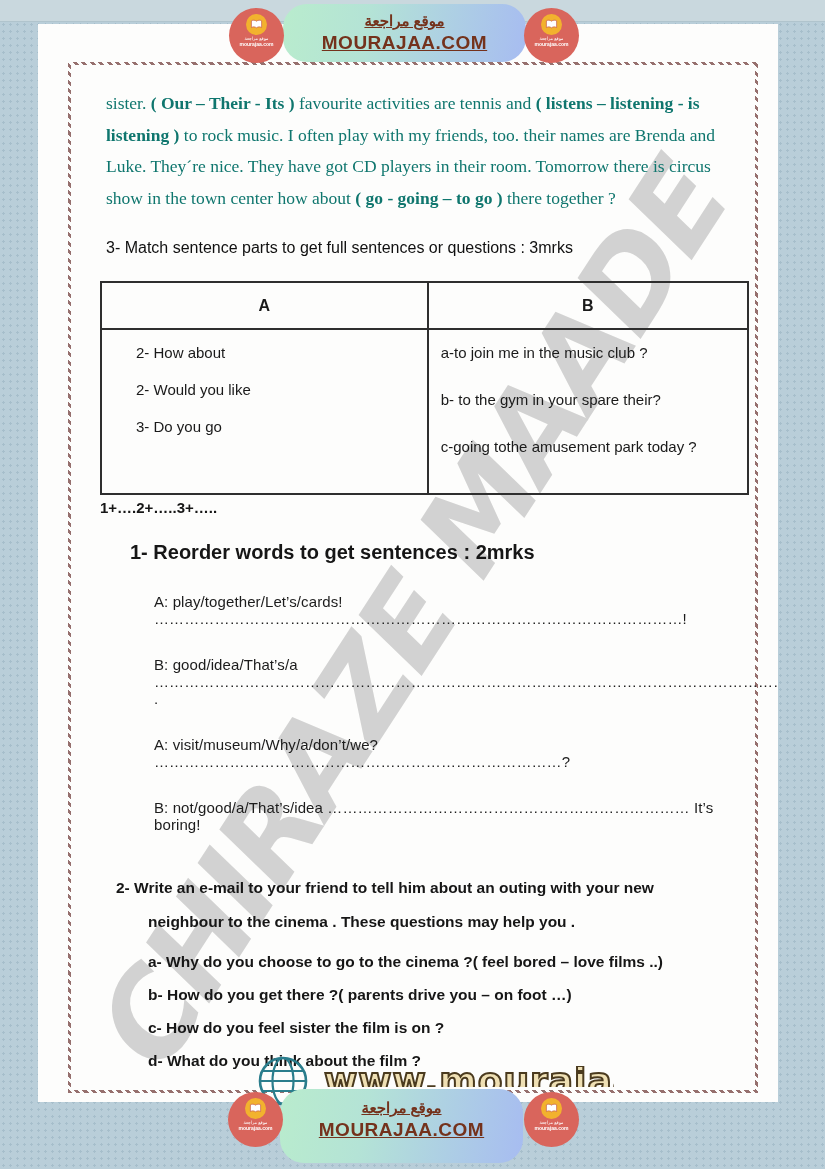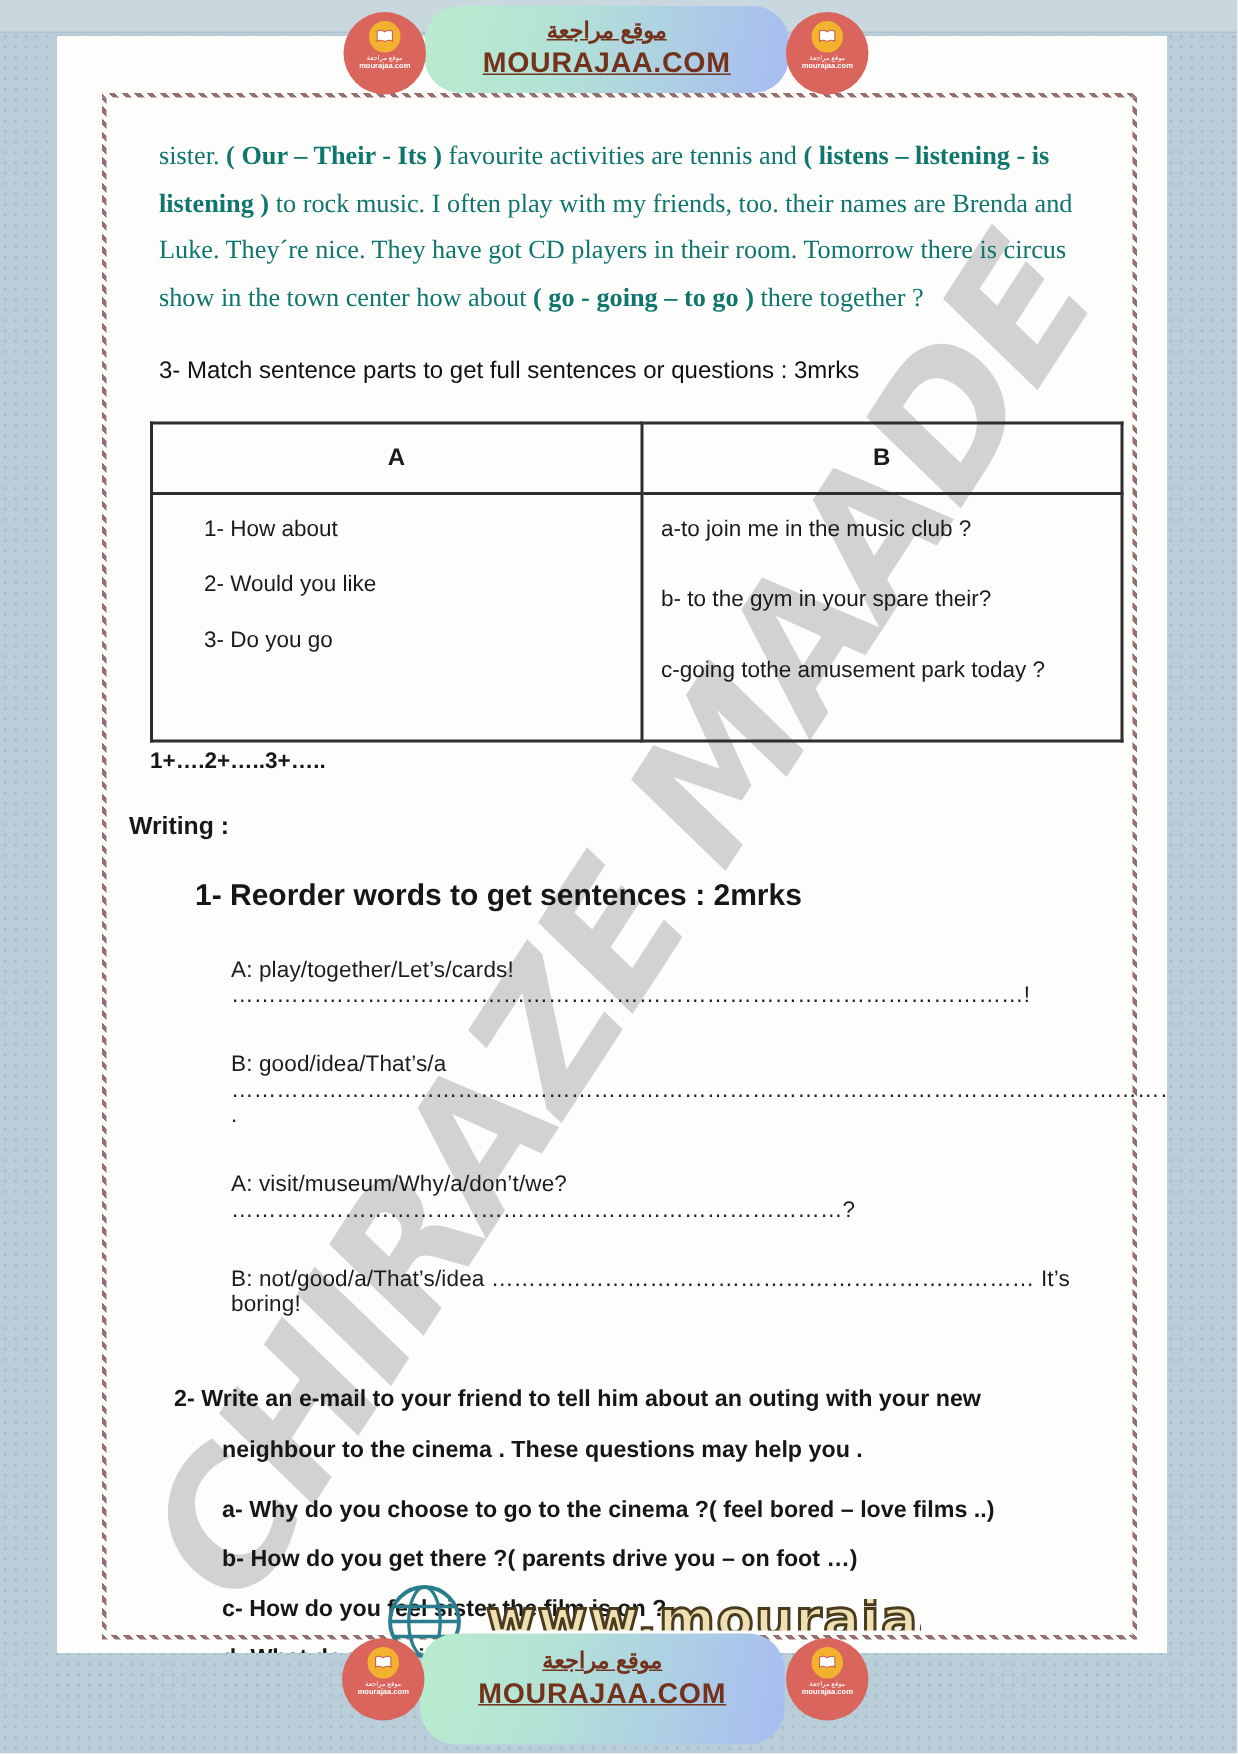--- a/index.html
+++ b/index.html
@@ -87,36 +87,35 @@
       <table class="match-table">
         <thead>
           <tr>
             <th style="width:50.5%">A</th>
             <th>B</th>
           </tr>
         </thead>
         <tbody>
           <tr>
             <td class="cellA">
-              <div>1- How about</div>
+              <div>2- How about</div>
               <div>2- Would you like</div>
               <div>3- Do you go</div>
             </td>
             <td class="cellB">
               <div>a-to join me in the music club ?</div>
               <div>b- to the gym in your spare their?</div>
               <div>c-going tothe amusement park today ?</div>
             </td>
           </tr>
         </tbody>
       </table>
 
       <div class="answers">1+….2+…..3+…..</div>
 
-      <h3 class="writing-head">Writing :</h3>
 
       <h4 class="reorder-head">1- Reorder words to get sentences : 2mrks</h4>
       <div class="reorder-line">A: play/together/Let’s/cards! ……………………………………………………………………………………………!</div>
       <div class="reorder-line">B: good/idea/That’s/a ………………………………………………………………………………………………………………. .</div>
       <div class="reorder-line">A: visit/museum/Why/a/don’t/we? ………………………………………………………………………?</div>
       <div class="reorder-line">B: not/good/a/That’s/idea ……………………………………………………………… It’s boring!</div>
 
       <div class="email-head">2- Write an e-mail to your friend to tell him about an outing with your new neighbour to the cinema . These questions may help you .</div>
       <div class="email-item">a- Why do you choose to go to the cinema ?( feel bored – love films ..)</div>
       <div class="email-item">b- How do you get there ?( parents drive you – on foot …)</div>

